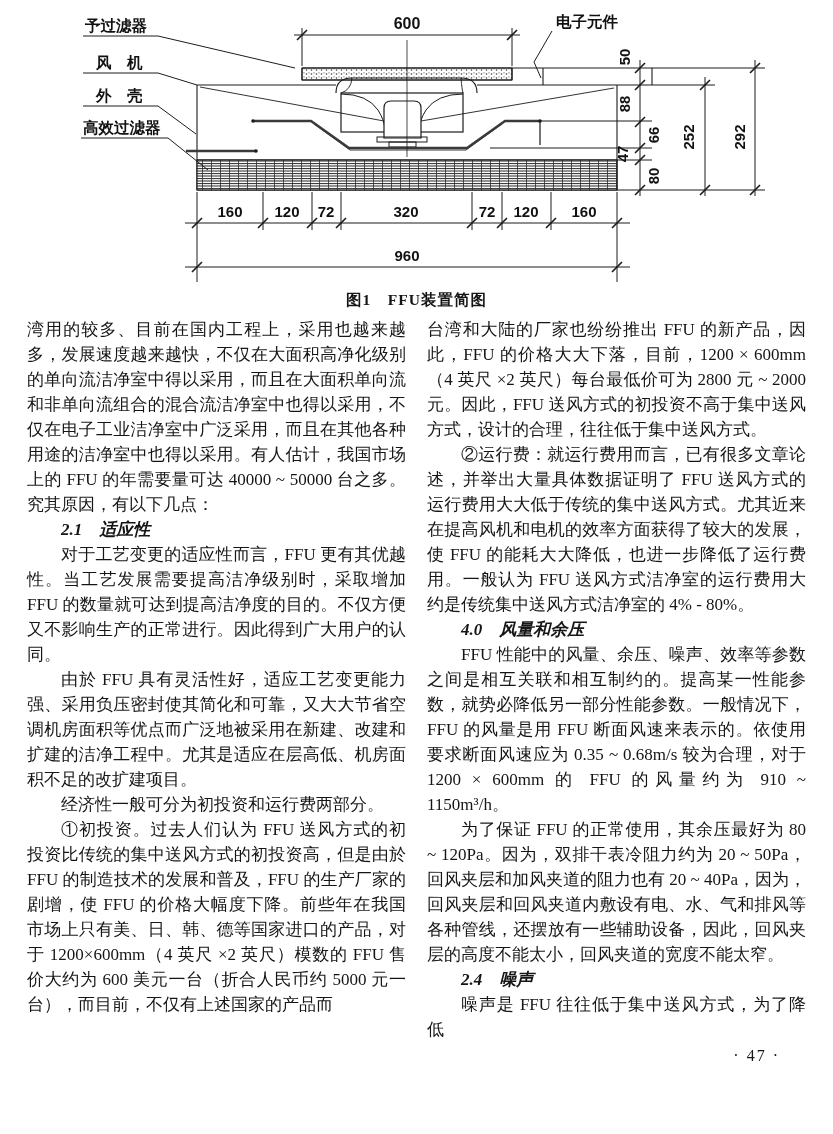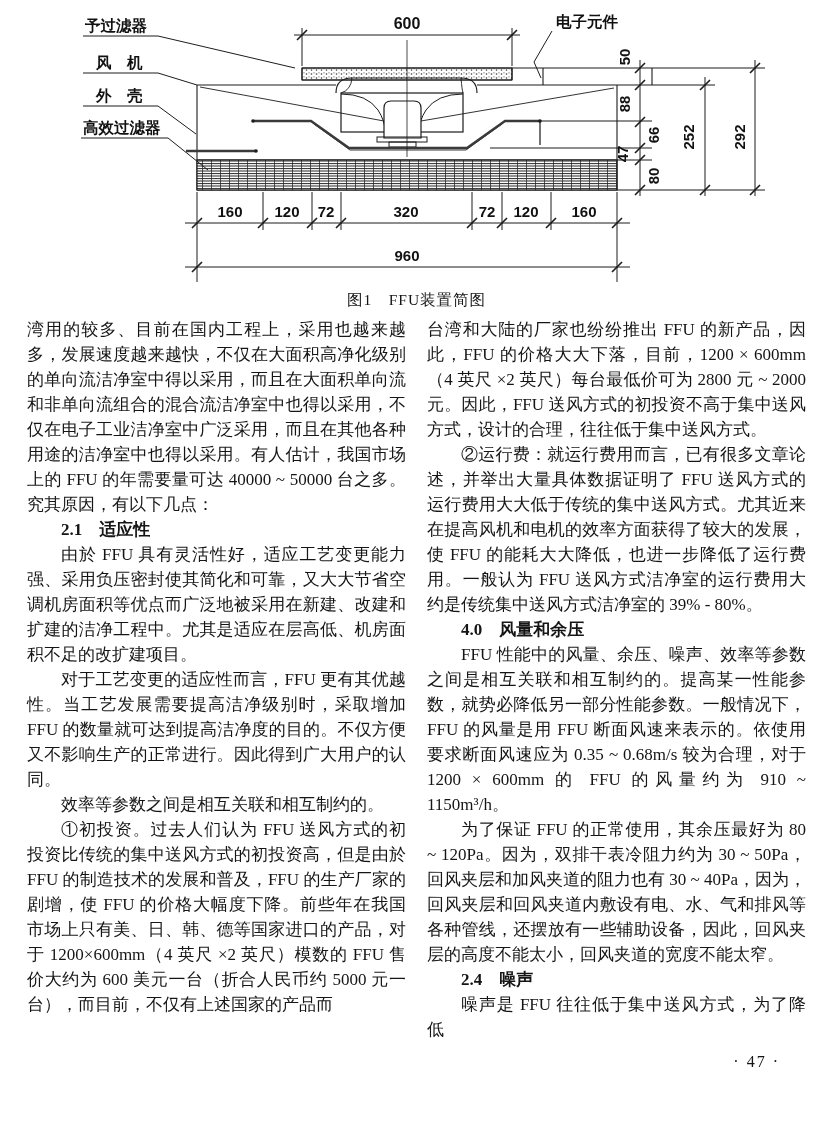--- a/index.html
+++ b/index.html
@@ -4,36 +4,36 @@
 <style>
   html,body{margin:0;padding:0;background:#e8e8e8;}
   .page{
     position:relative;width:833px;height:1134px;margin:0 auto;
     background:#ffffff;color:#151515;overflow:hidden;
     font-family:"Liberation Serif","DejaVu Serif",serif;
   }
   svg text{font-family:"Liberation Sans","DejaVu Sans",sans-serif;}
   svg text.cjk{font-family:"Liberation Serif","DejaVu Serif",serif;font-weight:bold;}
   .fig-caption{
-    text-align:center;font-size:15.5px;font-weight:normal;
+    text-align:center;font-size:15.5px;font-weight:bold;
     margin:1px 0 6px 0;letter-spacing:1px;
   }
   .columns{display:flex;gap:21px;padding:0 27px;}
   .col{
     width:380px;font-size:17px;line-height:25px;
     text-align:justify;text-justify:inter-ideograph;
   }
   .col p{margin:0;text-indent:2em;}
   .col p.noindent{text-indent:0;}
   .col .sec-heading{
     margin:0;font-size:17px;line-height:25px;text-indent:2em;
-    font-weight:bold;
+    font-style:italic;font-weight:bold;
   }
   .pagenum{
-    text-align:right;padding-right:26px;margin-top:7px;
+    text-align:right;padding-right:26px;margin-top:1px;
     font-size:16px;letter-spacing:2px;
   }
 </style>
 </head>
 <body>
 
 <div class="page">
 
   
   <svg width="833" height="285" viewBox="0 0 833 285">
@@ -148,31 +148,31 @@
   </svg>
 
   <div class="fig-caption">图1　FFU装置简图</div>
 
   
   <div class="columns">
 
     <div class="col">
       <p class="noindent">湾用的较多、目前在国内工程上，采用也越来越多，发展速度越来越快，不仅在大面积高净化级别的单向流洁净室中得以采用，而且在大面积单向流和非单向流组合的混合流洁净室中也得以采用，不仅在电子工业洁净室中广泛采用，而且在其他各种用途的洁净室中也得以采用。有人估计，我国市场上的 FFU 的年需要量可达 40000 ~ 50000 台之多。究其原因，有以下几点：</p>
       <p class="sec-heading">2.1　适应性</p>
+      <p>对于工艺变更的适应性而言，FFU 更有其优越性。当工艺发展需要提高洁净级别时，采取增加 FFU 的数量就可达到提高洁净度的目的。不仅方便又不影响生产的正常进行。因此得到广大用户的认同。</p>
       <p>由於 FFU 具有灵活性好，适应工艺变更能力强、采用负压密封使其简化和可靠，又大大节省空调机房面积等优点而广泛地被采用在新建、改建和扩建的洁净工程中。尤其是适应在层高低、机房面积不足的改扩建项目。</p>
-      <p>对于工艺变更的适应性而言，FFU 更有其优越性。当工艺发展需要提高洁净级别时，采取增加 FFU 的数量就可达到提高洁净度的目的。不仅方便又不影响生产的正常进行。因此得到广大用户的认同。</p>
-      <p>效率等参数之间是相互关联和相互制约的。</p>
+      <p>经济性一般可分为初投资和运行费两部分。</p>
       <p>①初投资。过去人们认为 FFU 送风方式的初投资比传统的集中送风方式的初投资高，但是由於 FFU 的制造技术的发展和普及，FFU 的生产厂家的剧增，使 FFU 的价格大幅度下降。前些年在我国市场上只有美、日、韩、德等国家进口的产品，对于 1200×600mm（4 英尺 ×2 英尺）模数的 FFU 售价大约为 600 美元一台（折合人民币约 5000 元一台），而目前，不仅有上述国家的产品而</p>
     </div>
 
     <div class="col">
       <p class="noindent">台湾和大陆的厂家也纷纷推出 FFU 的新产品，因此，FFU 的价格大大下落，目前，1200 × 600mm（4 英尺 ×2 英尺）每台最低价可为 2800 元 ~ 2000 元。因此，FFU 送风方式的初投资不高于集中送风方式，设计的合理，往往低于集中送风方式。</p>
-      <p>②运行费：就运行费用而言，已有很多文章论述，并举出大量具体数据证明了 FFU 送风方式的运行费用大大低于传统的集中送风方式。尤其近来在提高风机和电机的效率方面获得了较大的发展，使 FFU 的能耗大大降低，也进一步降低了运行费用。一般认为 FFU 送风方式洁净室的运行费用大约是传统集中送风方式洁净室的 39% - 80%。</p>
+      <p>②运行费：就运行费用而言，已有很多文章论述，并举出大量具体数据证明了 FFU 送风方式的运行费用大大低于传统的集中送风方式。尤其近来在提高风机和电机的效率方面获得了较大的发展，使 FFU 的能耗大大降低，也进一步降低了运行费用。一般认为 FFU 送风方式洁净室的运行费用大约是传统集中送风方式洁净室的 4% - 80%。</p>
       <p class="sec-heading">4.0　风量和余压</p>
       <p>FFU 性能中的风量、余压、噪声、效率等参数之间是相互关联和相互制约的。提高某一性能参数，就势必降低另一部分性能参数。一般情况下，FFU 的风量是用 FFU 断面风速来表示的。依使用要求断面风速应为 0.35 ~ 0.68m/s 较为合理，对于 1200 × 600mm 的 FFU 的风量约为 910 ~ 1150m³/h。</p>
-      <p>为了保证 FFU 的正常使用，其余压最好为 80 ~ 120Pa。因为，双排干表冷阻力约为 30 ~ 50Pa，回风夹层和加风夹道的阻力也有 30 ~ 40Pa，因为，回风夹层和回风夹道内敷设有电、水、气和排风等各种管线，还摆放有一些辅助设备，因此，回风夹层的高度不能太小，回风夹道的宽度不能太窄。</p>
+      <p>为了保证 FFU 的正常使用，其余压最好为 80 ~ 120Pa。因为，双排干表冷阻力约为 20 ~ 50Pa，回风夹层和加风夹道的阻力也有 20 ~ 40Pa，因为，回风夹层和回风夹道内敷设有电、水、气和排风等各种管线，还摆放有一些辅助设备，因此，回风夹层的高度不能太小，回风夹道的宽度不能太窄。</p>
       <p class="sec-heading">2.4　噪声</p>
       <p>噪声是 FFU 往往低于集中送风方式，为了降低</p>
       <div class="pagenum">· 47 ·</div>
     </div>
 
   </div>
 </div>
 
 </body></html>

